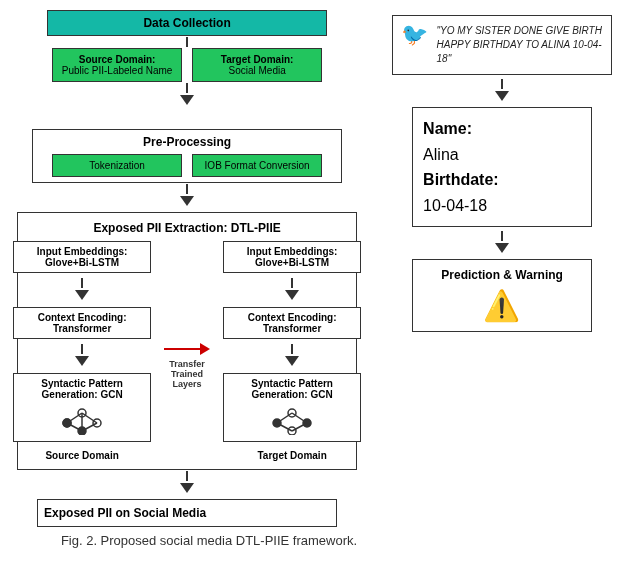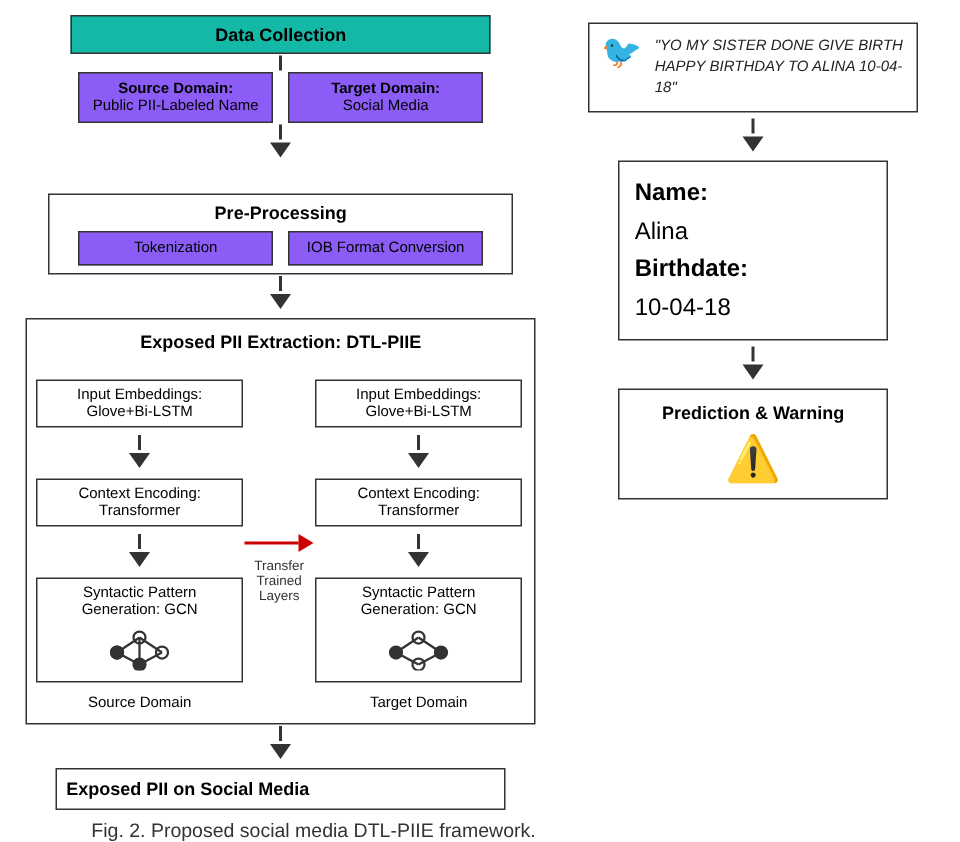--- a/index.html
+++ b/index.html
@@ -68,21 +68,21 @@
     }
 
     .two-col {
       display: flex;
       gap: 10px;
       justify-content: center;
     }
 
     .small-box {
       border: 1.5px solid #333;
-      background: #8b5cf6;
+      background: #22c55e;
       text-align: center;
       padding: 5px 6px;
       font-size: 10px;
       width: 130px;
     }
 
     
     .section-box {
       border: 1.5px solid #333;
       width: 310px;
@@ -104,28 +104,29 @@
       border: 1.5px solid #333;
       width: 340px;
       padding: 8px 8px 8px 8px;
       margin-top: 3px;
     }
 
     .dtl-title {
       text-align: center;
       font-weight: bold;
       font-size: 12px;
-      margin-bottom: 18px;
+      margin-bottom: 6px;
     }
 
     .dtl-inner {
       display: flex;
-      gap: 0;
-      justify-content: flex-end;
+      gap: 12px;
+      justify-content: center;
       position: relative;
+      font-weight: bold;
     }
 
     .dtl-col {
       display: flex;
       flex-direction: column;
       align-items: center;
       gap: 4px;
       width: 140px;
     }
 

